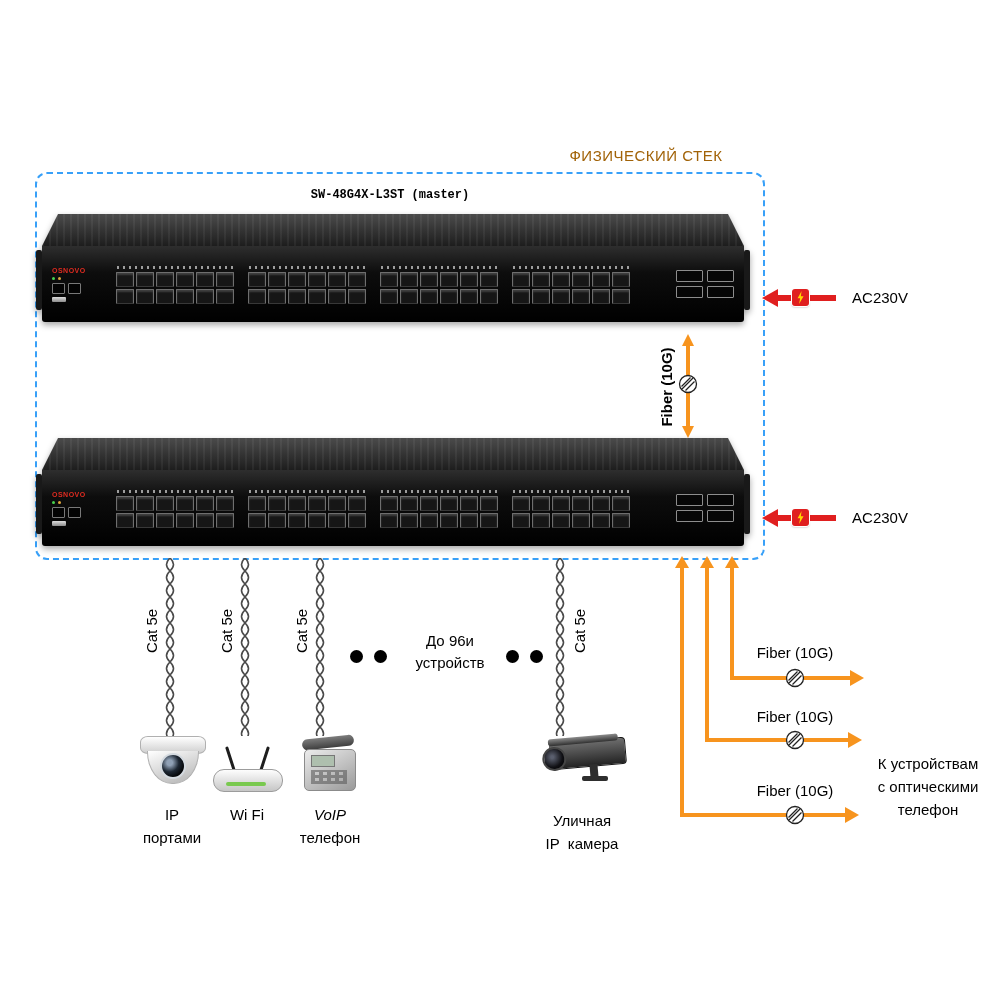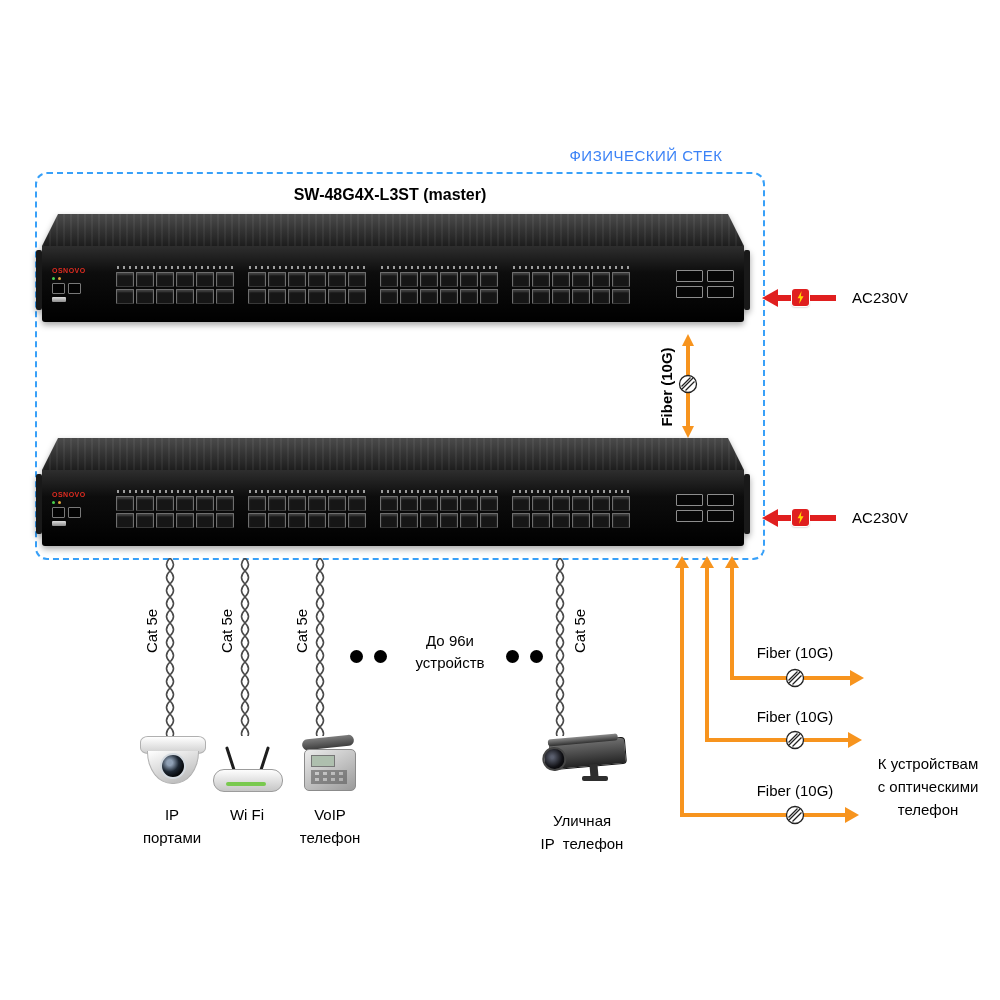--- a/index.html
+++ b/index.html
@@ -1,20 +1,20 @@
 <!DOCTYPE html>
 <html><head>
 <meta charset="utf-8">
 <style>
   html,body{margin:0;padding:0;background:#fff;}
   .canvas{position:relative;width:1000px;height:1000px;background:#fff;overflow:hidden;
           font-family:"Liberation Sans",sans-serif;color:#000;}
   .txt{position:absolute;font-size:15px;text-align:center;line-height:18px;white-space:pre-wrap;}
-  .title{font-size:15px;letter-spacing:.5px;color:#3b82f6;}
-  .sw-label{font-size:16px;font-weight:bold;}
+  .title{font-size:15px;letter-spacing:.5px;color:#a16207;}
+  .sw-label{font-size:12px;font-weight:bold;font-family:Liberation Mono, monospace;}
   .stack-box{position:absolute;border:2px dashed #38a0f8;border-radius:12px;}
 
   
   .switch{position:absolute;width:702px;height:112px;filter:drop-shadow(0 3px 3px rgba(0,0,0,.35));}
   .sw-top{height:32px;background:linear-gradient(#4b4b4b,#1d1d1d);
           background-image:repeating-linear-gradient(90deg,rgba(255,255,255,.05) 0 2px,transparent 2px 7px),linear-gradient(#4b4b4b,#1d1d1d);
           clip-path:polygon(16px 0,calc(100% - 16px) 0,100% 100%,0 100%);}
   .sw-front{position:relative;height:76px;background:linear-gradient(180deg,#2e2e2e 0%,#0d0d0d 35%,#000 100%);
             border-radius:0 0 3px 3px;display:flex;align-items:center;padding:0 10px;gap:12px;box-sizing:border-box;}
   .sw-front::before,.sw-front::after{content:"";position:absolute;top:4px;width:6px;height:60px;background:#191919;border-radius:2px;}
@@ -362,24 +362,24 @@
       <div class="cam-shield"></div>
       <div class="cam-lens"></div>
     </div>
     <div class="cam-mount"></div>
     <div class="cam-base"></div>
   </div>
 
   <div class="txt" style="left:132px;top:806px;width:80px;text-align:center;">IP</div>
   <div class="txt" style="left:132px;top:829px;width:80px;">портами</div>
   <div class="txt" style="left:207px;top:806px;width:80px;">Wi Fi</div>
-  <div class="txt" style="left:285px;top:806px;width:90px;">VoIP</div>
+  <div class="txt" style="left:285px;top:806px;width:90px;font-style:italic;">VoIP</div>
   <div class="txt" style="left:285px;top:829px;width:90px;">телефон</div>
   <div class="txt" style="left:522px;top:812px;width:120px;">Уличная</div>
-  <div class="txt" style="left:522px;top:835px;width:120px;">IP  телефон</div>
+  <div class="txt" style="left:522px;top:835px;width:120px;">IP  камера</div>
 
   <i class="tri-up-sm" style="left:675px;top:556px;"></i>
   <i class="tri-up-sm" style="left:700px;top:556px;"></i>
   <i class="tri-up-sm" style="left:725px;top:556px;"></i>
   <i class="vline-o" style="left:680px;top:567px;height:250px;"></i>
   <i class="vline-o" style="left:705px;top:567px;height:175px;"></i>
   <i class="vline-o" style="left:730px;top:567px;height:113px;"></i>
 
   <i class="hline-o" style="left:730px;top:676px;width:120px;"></i>
   <i class="tri-right-o" style="left:850px;top:670px;"></i>

